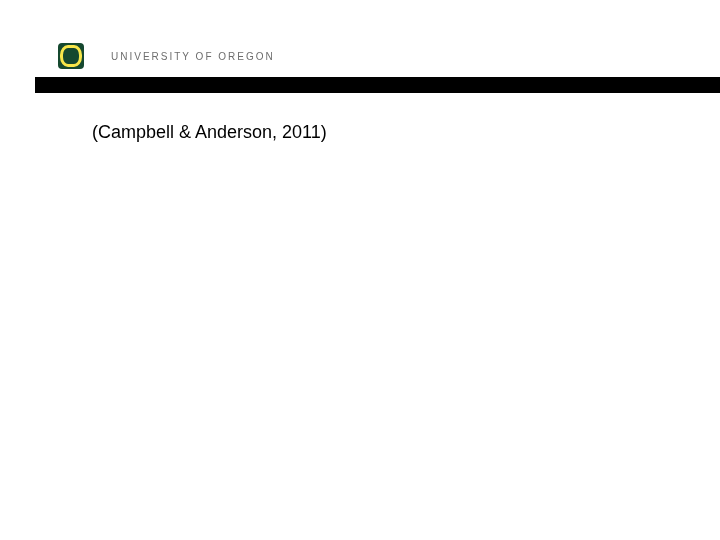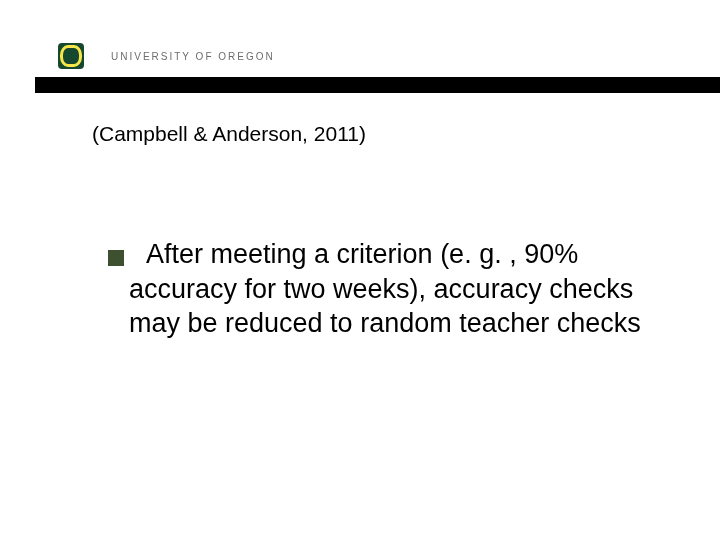--- a/index.html
+++ b/index.html
@@ -54,21 +54,21 @@
     display: flex;
     align-items: baseline;
     gap: 8px;
   }
   .title-main {
     font-size: 42px;
     font-weight: 400;
     letter-spacing: -0.5px;
   }
   .title-cite {
-    font-size: 21px;
+    font-size: 18px;
     font-weight: 400;
   }
   .content {
     position: absolute;
     top: 160px;
     left: 32px;
     right: 32px;
   }
   .subhead {
     font-size: 27px;
@@ -105,18 +105,14 @@
   <div class="uni-name">UNIVERSITY OF OREGON</div>
 </div>
 <div class="header-rule"></div>
 
 <div class="title-wrap">
   <span class="title-cite">(Campbell &amp; Anderson, 2011)</span>
 </div>
 
 <div class="content">
   <ul class="bullets">
-    <li>
-      <span class="bullet-icon"></span>
-      <span>After meeting a criterion (e. g. , 90% accuracy for two weeks), accuracy checks may be reduced to random teacher checks</span>
-    </li>
   </ul>
 </div>
 
 </body></html>

